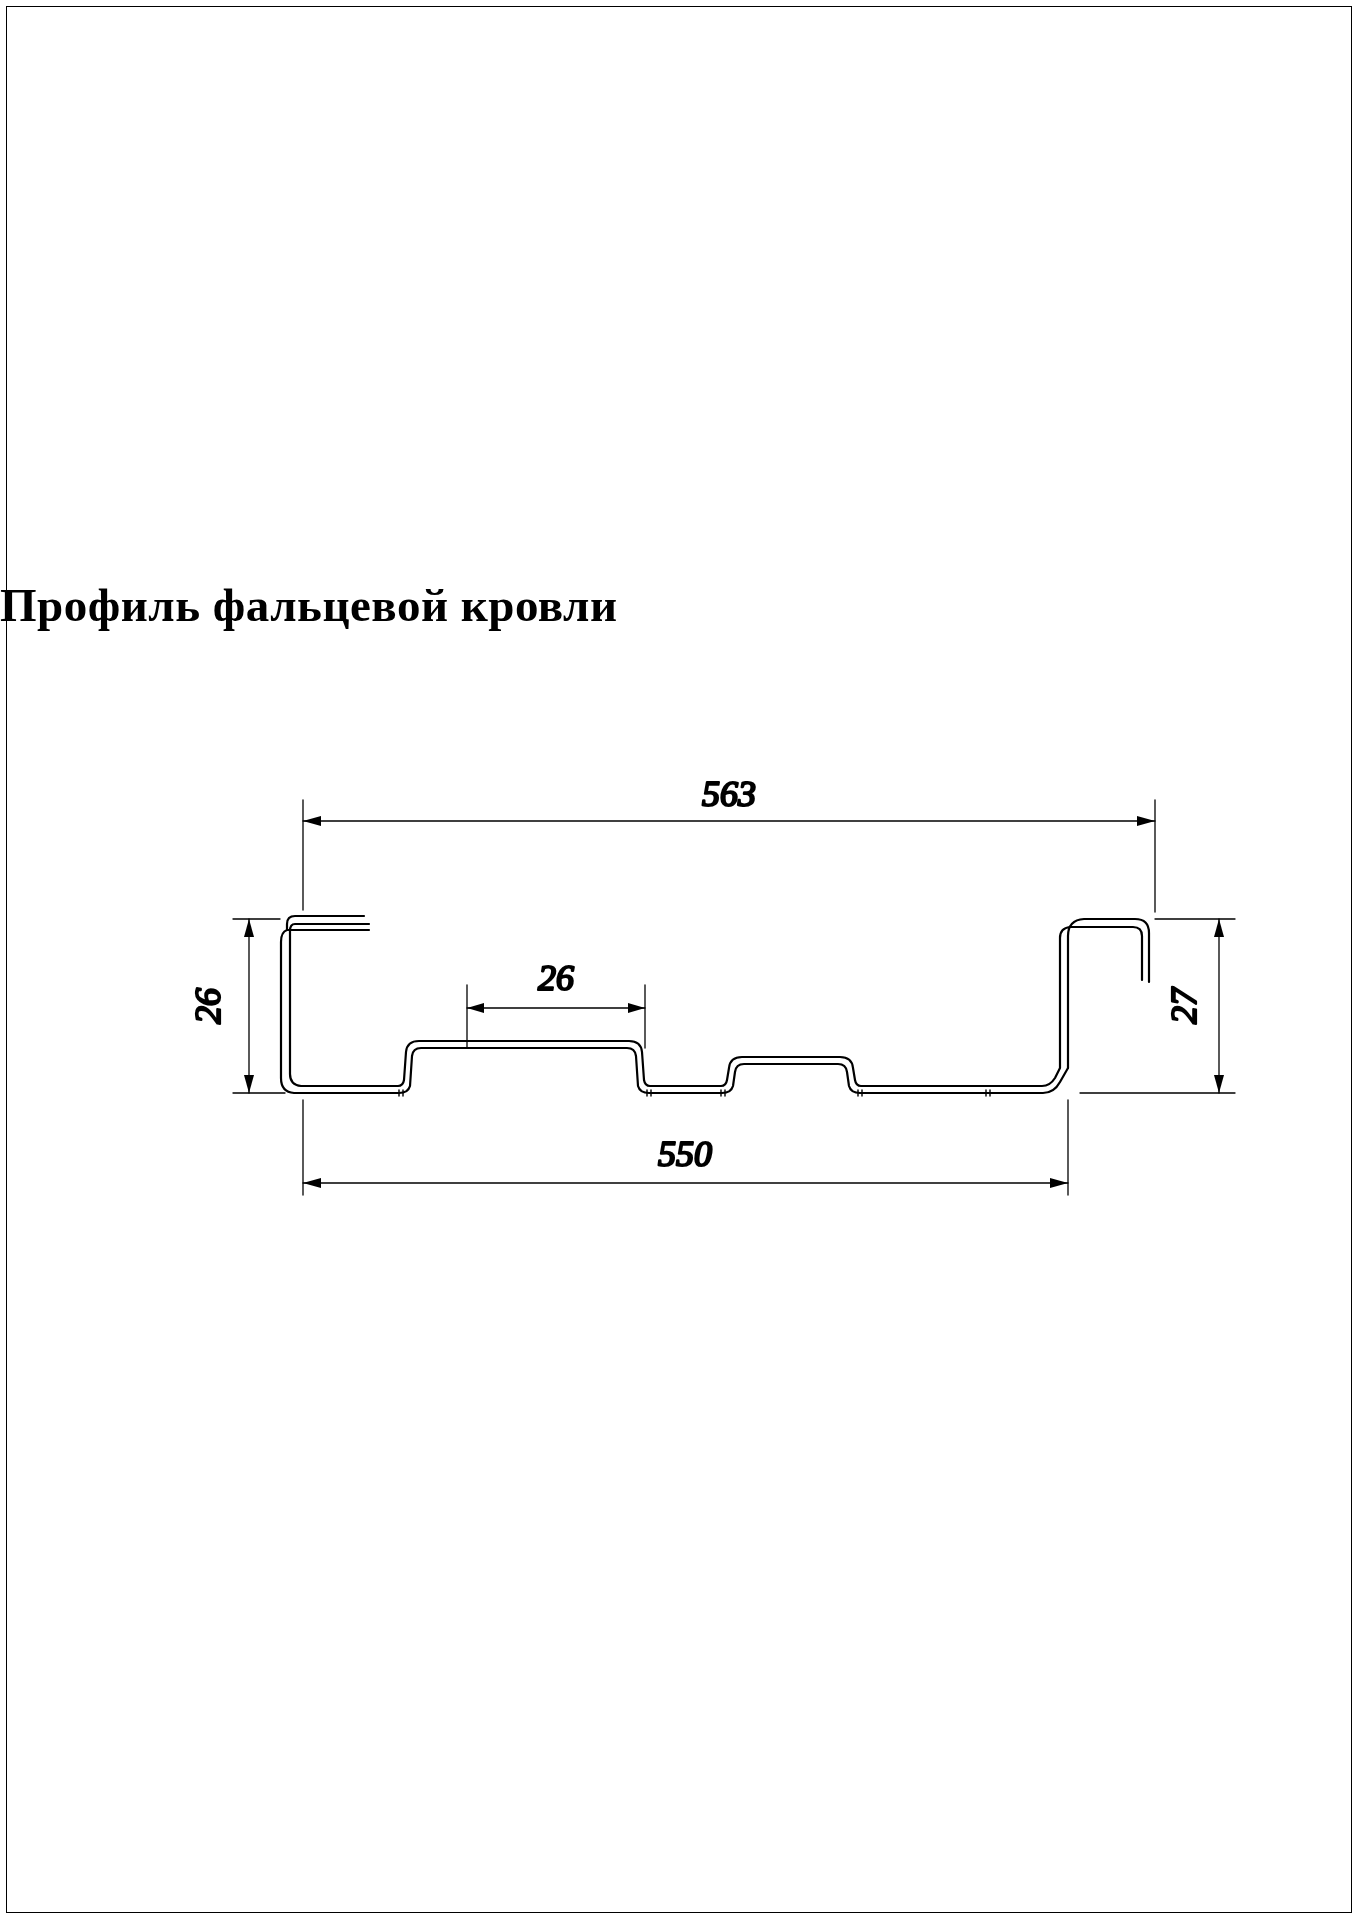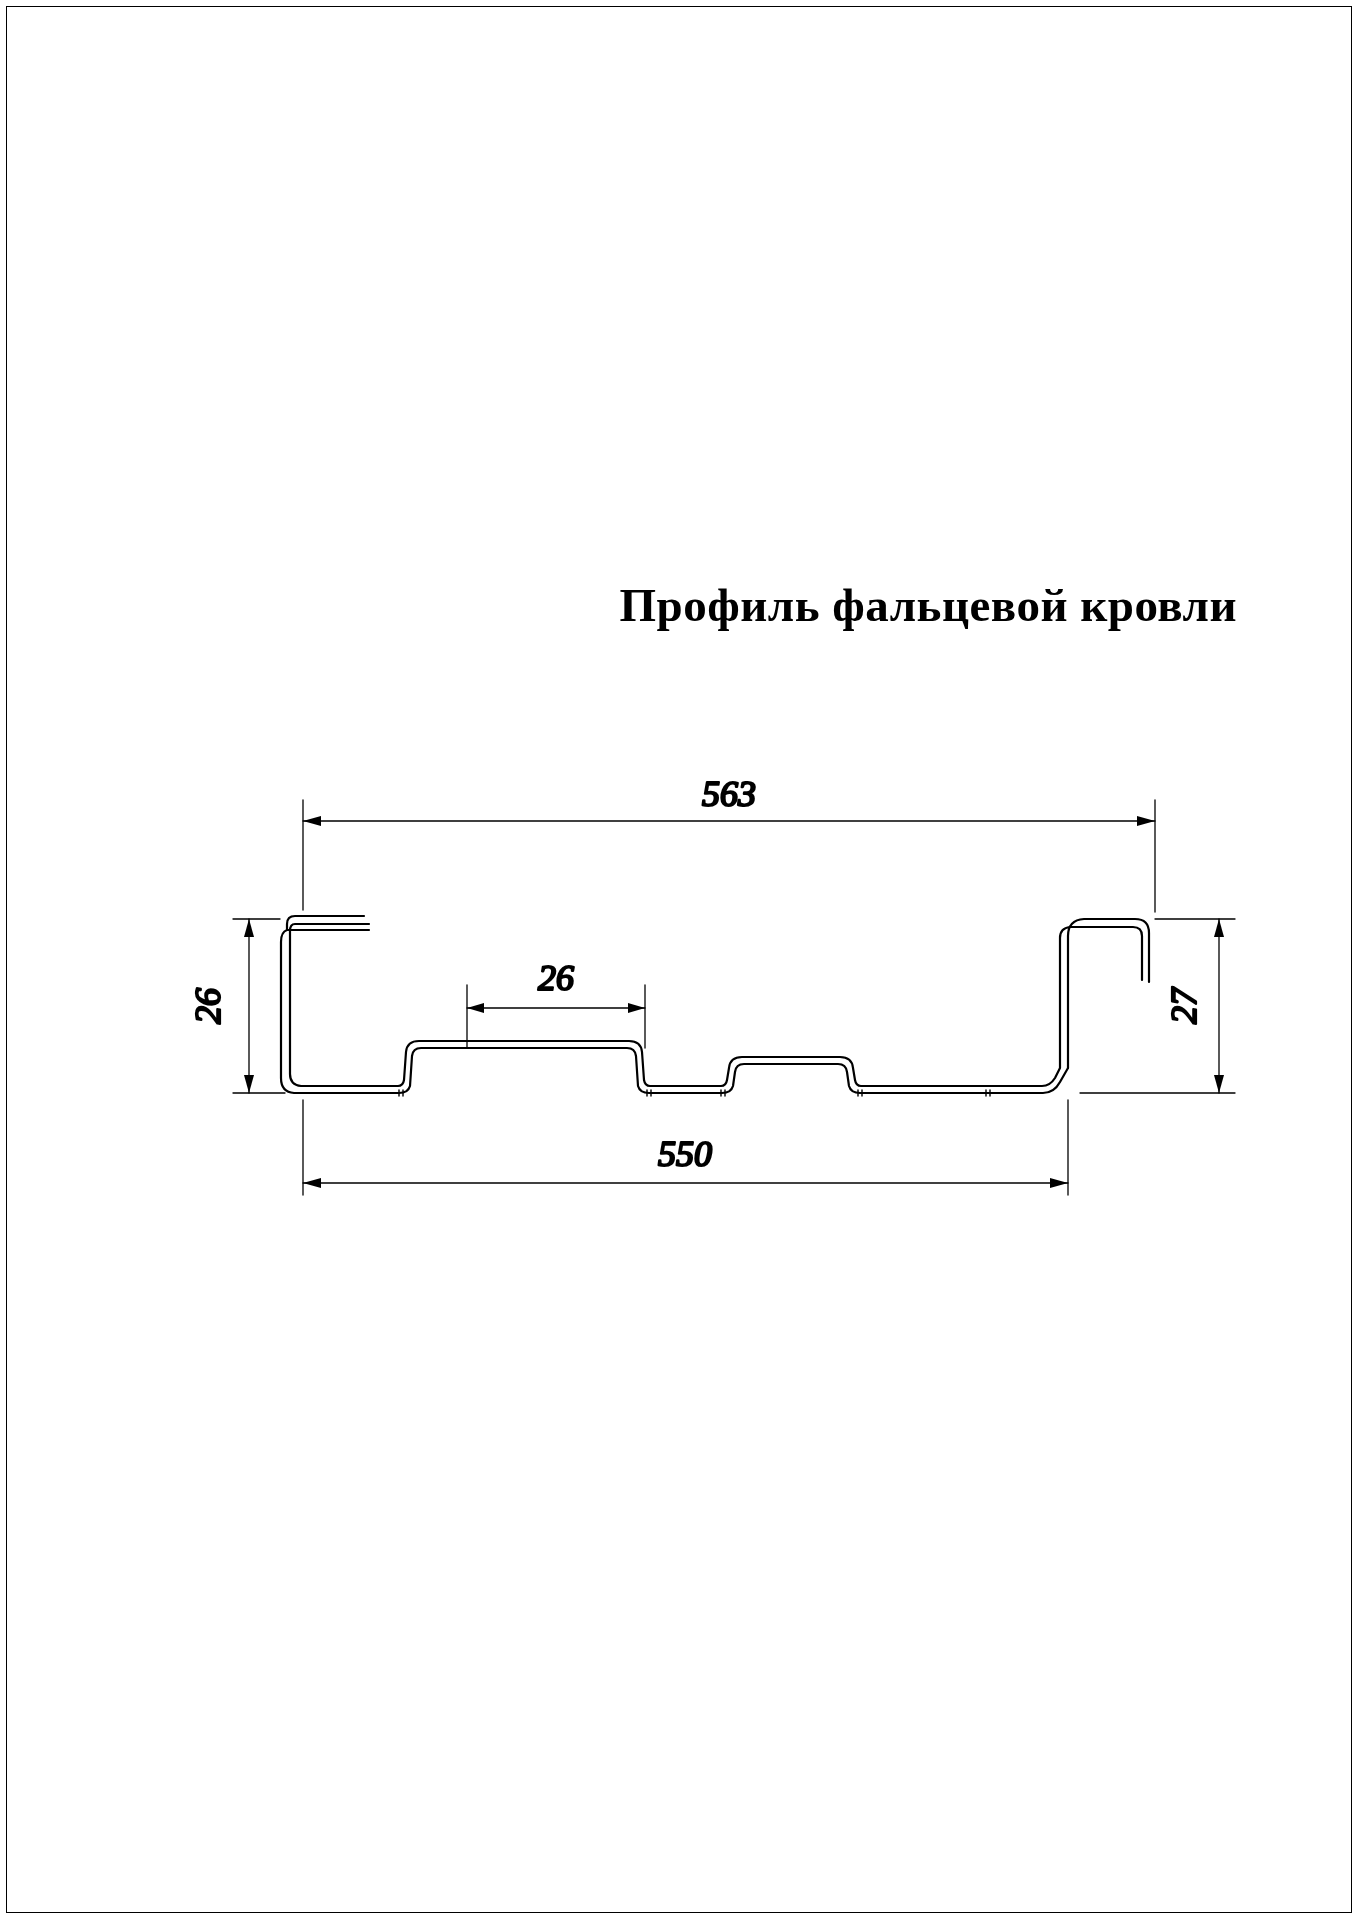--- a/index.html
+++ b/index.html
@@ -26,21 +26,21 @@
     width: 1346px;
     height: 1907px;
     border: 1px solid #000000;
     box-sizing: border-box;
   }
   .title {
     position: absolute;
     left: 0;
     top: 578px;
     width: 1237px;
-    text-align: right;
+    text-align: left;
     font-family: "Liberation Serif", serif;
     font-size: 47px;
     font-weight: 700;
     color: #000000;
     letter-spacing: 0.5px;
   }
   .drawing {
     position: absolute;
     left: 0;
     top: 0;

